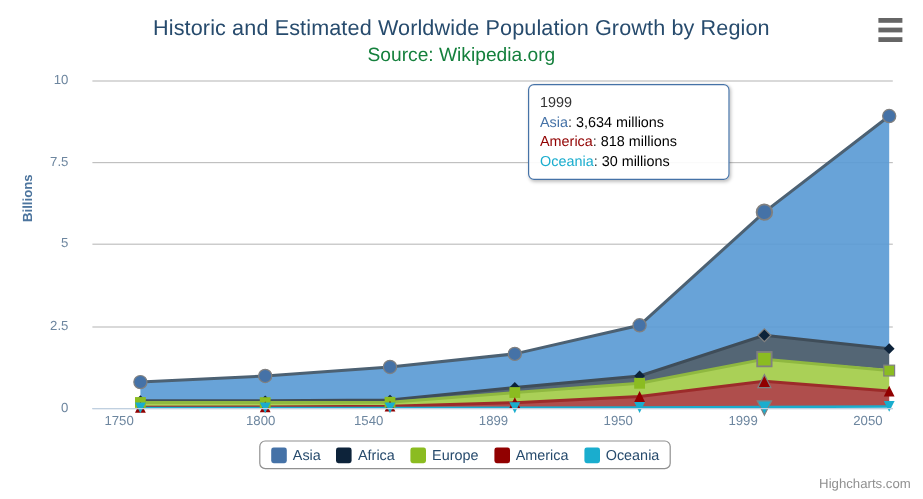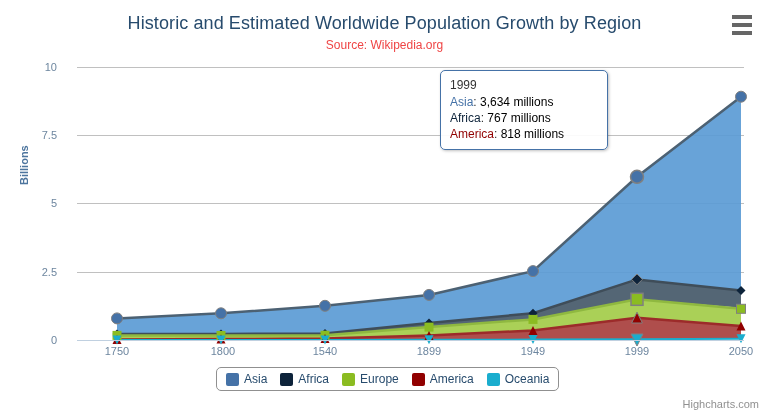--- a/index.html
+++ b/index.html
@@ -26,22 +26,22 @@
     font-size: 18px;
     color: #274b6d;
     font-family: "Liberation Sans", sans-serif;
     letter-spacing: .1px;
   }
   .chart-subtitle {
     position: absolute;
     left: 0; right: 0;
     top: 38px;
     text-align: center;
-    font-size: 12px;
-    color: #ef4444;
+    font-size: 16px;
+    color: #15803d;
     font-family: "Liberation Sans", sans-serif;
   }
   
   .context-button {
     position: absolute;
     right: 13px;
     top: 13px;
     width: 28px;
     height: 24px;
     background: transparent;
@@ -95,21 +95,20 @@
     transform: rotate(-90deg);
     transform-origin: left top;
     white-space: nowrap;
     font-family: "Liberation Sans", sans-serif;
   }
   .x-label {
     position: absolute;
     top: 345px;
     width: 60px;
     margin-left: -30px;
-    text-align: center;
     font-size: 11px;
     color: #6d869f;
     font-family: "Liberation Sans", sans-serif;
   }
   .x-axis-line {
     position: absolute;
     left: 77px;
     top: 340px;
     width: 667px;
     height: 1px;
@@ -297,37 +296,37 @@
 
   <div class="y-label" style="top:61px;">10</div>
   <div class="y-label" style="top:129px;">7.5</div>
   <div class="y-label" style="top:197px;">5</div>
   <div class="y-label" style="top:266px;">2.5</div>
   <div class="y-label" style="top:334px;">0</div>
 
   <div class="x-axis-line"></div>
 
   <div class="x-label" style="left:117px;">1750</div>
-  <div class="x-label" style="left:223px;">1800</div>
+  <div class="x-label" style="left:235px;">1800</div>
   <div class="x-label" style="left:325px;">1540</div>
   <div class="x-label" style="left:429px;">1899</div>
-  <div class="x-label" style="left:533px;">1949</div>
+  <div class="x-label" style="left:533px;">1950</div>
   <div class="x-label" style="left:637px;">1999</div>
   <div class="x-label" style="left:741px;">2050</div>
 
   <div class="tooltip">
     <div class="tooltip-header">1999</div>
     <div class="tooltip-row">
       <span class="tt-name" style="color:#4572A7">Asia</span><span>: </span><span class="tt-val">3,634 millions</span>
     </div>
     <div class="tooltip-row">
-      <span class="tt-name" style="color:#0D233A">Africa</span><span>: </span><span class="tt-val">767 millions</span>
+      <span class="tt-name" style="color:#910000">America</span><span>: </span><span class="tt-val">818 millions</span>
     </div>
     <div class="tooltip-row">
-      <span class="tt-name" style="color:#910000">America</span><span>: </span><span class="tt-val">818 millions</span>
+      <span class="tt-name" style="color:#1AADCE">Oceania</span><span>: </span><span class="tt-val">30 millions</span>
     </div>
   </div>
 
   <div class="legend">
     <div class="legend-item">
       <span class="legend-swatch" style="background:#4572A7"></span>
       <span class="legend-label">Asia</span>
     </div>
     <div class="legend-item">
       <span class="legend-swatch" style="background:#0D233A"></span>

